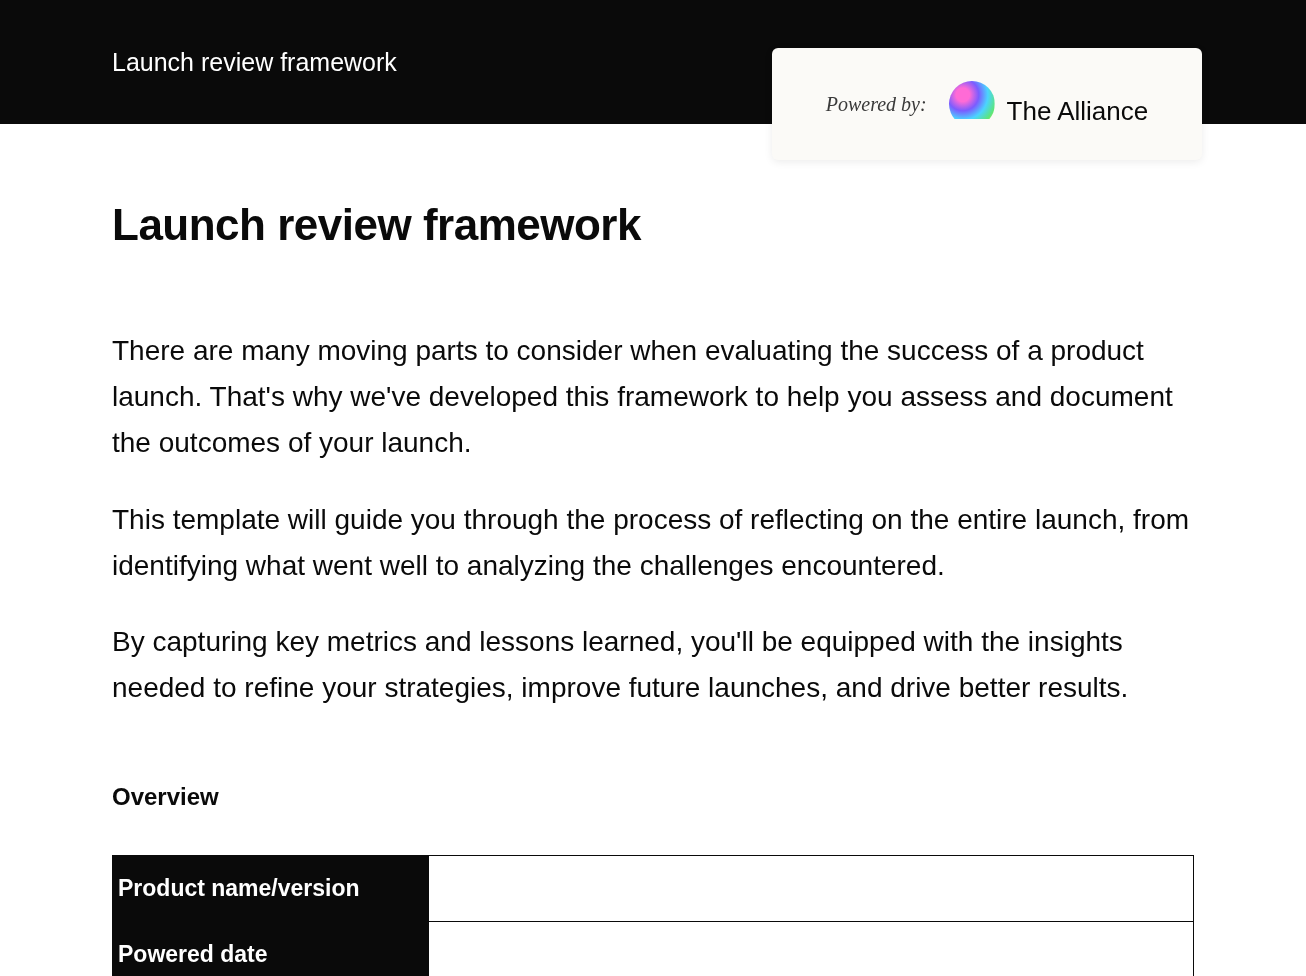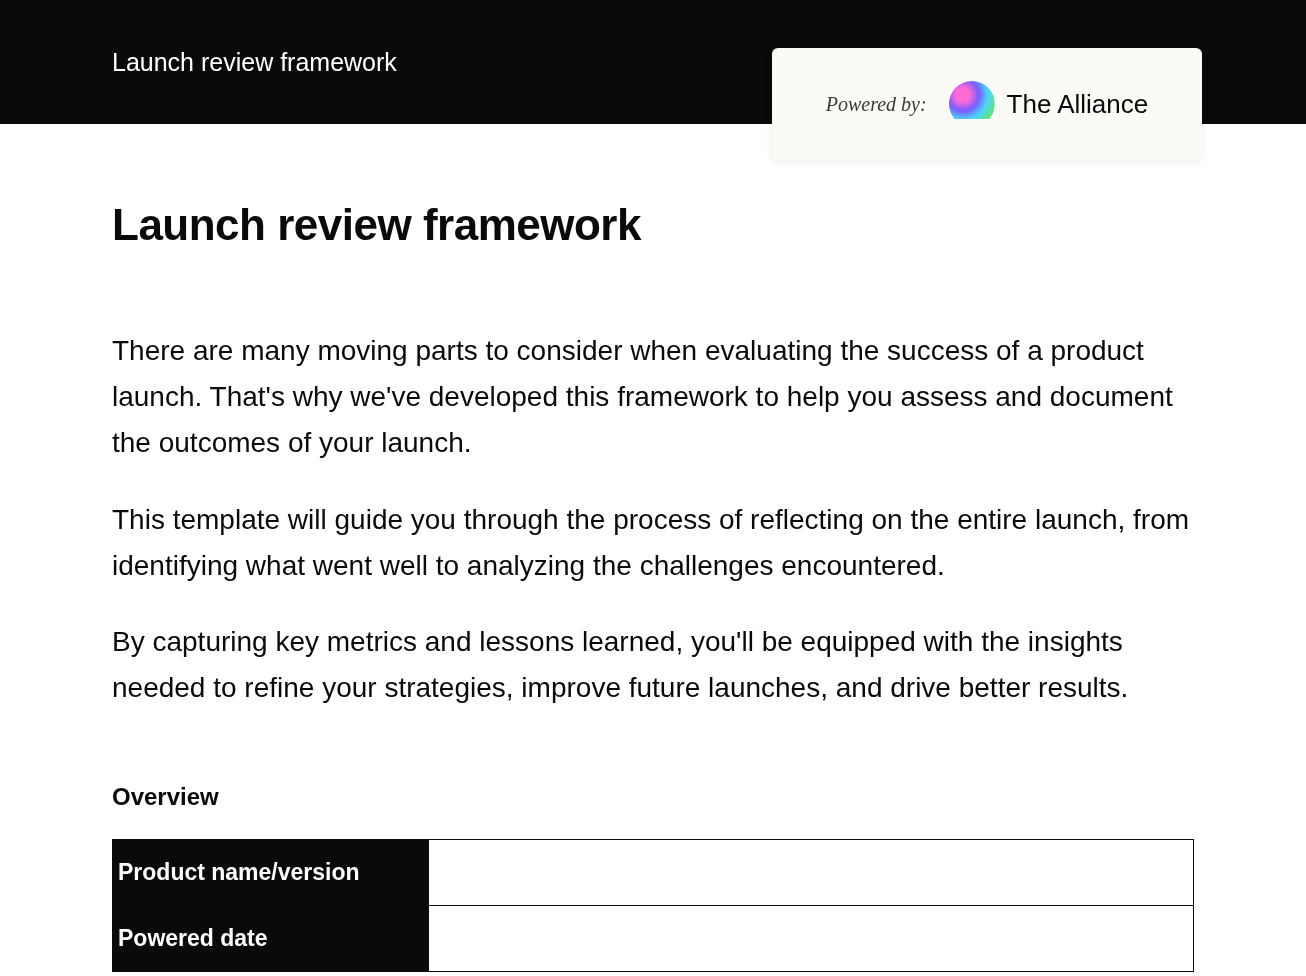--- a/index.html
+++ b/index.html
@@ -44,21 +44,21 @@
     gap: 22px;
   }
   .powered-label {
     font-style: italic;
     font-family: Georgia, 'Times New Roman', serif;
     font-size: 20px;
     color: #3a3a3a;
   }
   .alliance-brand {
     display: flex;
-    align-items: center;
+    align-items: flex-end;
     gap: 12px;
   }
   .alliance-logo {
     width: 46px;
     height: 46px;
     position: relative;
   }
   .alliance-logo-circle {
     width: 46px;
     height: 46px;
@@ -87,21 +87,21 @@
     line-height: 1.65;
     color: #0a0a0a;
     margin-bottom: 30px;
     font-weight: 400;
   }
   .section-heading {
     font-size: 24px;
     font-weight: 800;
     color: #0a0a0a;
     margin-top: 72px;
-    margin-bottom: 28px;
+    margin-bottom: 44px;
   }
   .overview-table {
     width: 100%;
     border-collapse: collapse;
   }
   .overview-table td {
     border: 1px solid #0a0a0a;
     height: 66px;
     vertical-align: middle;
   }

